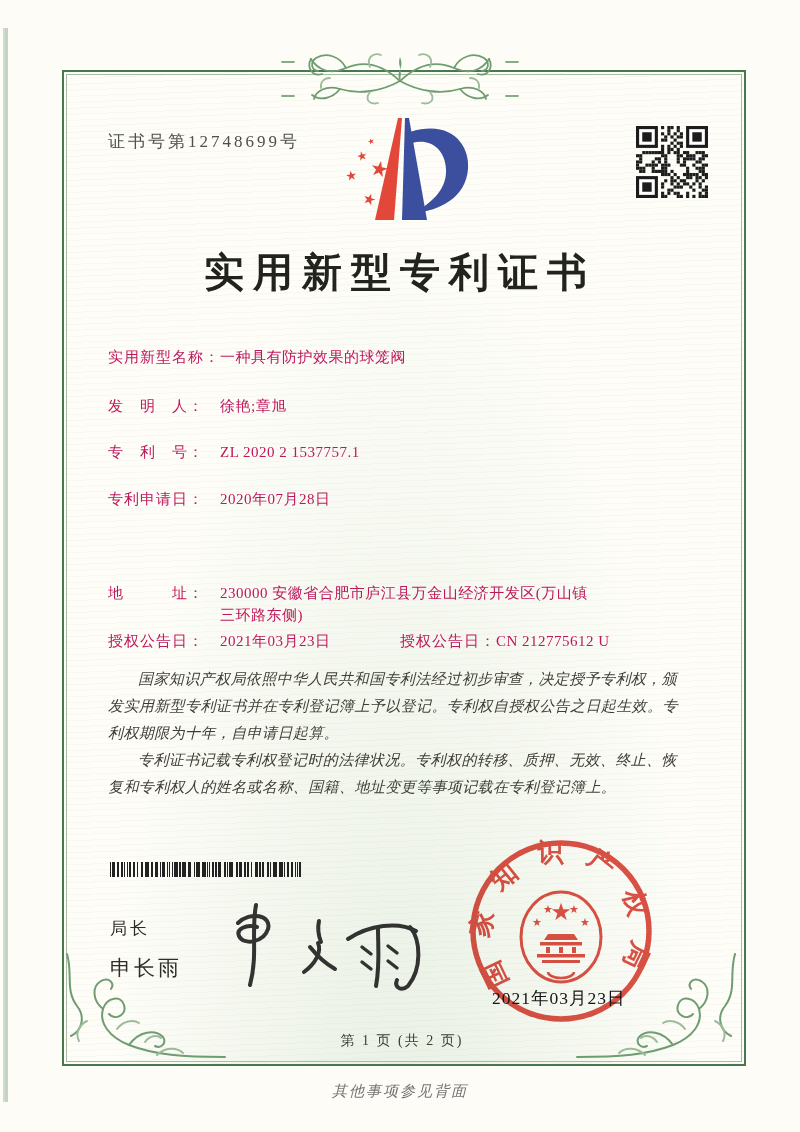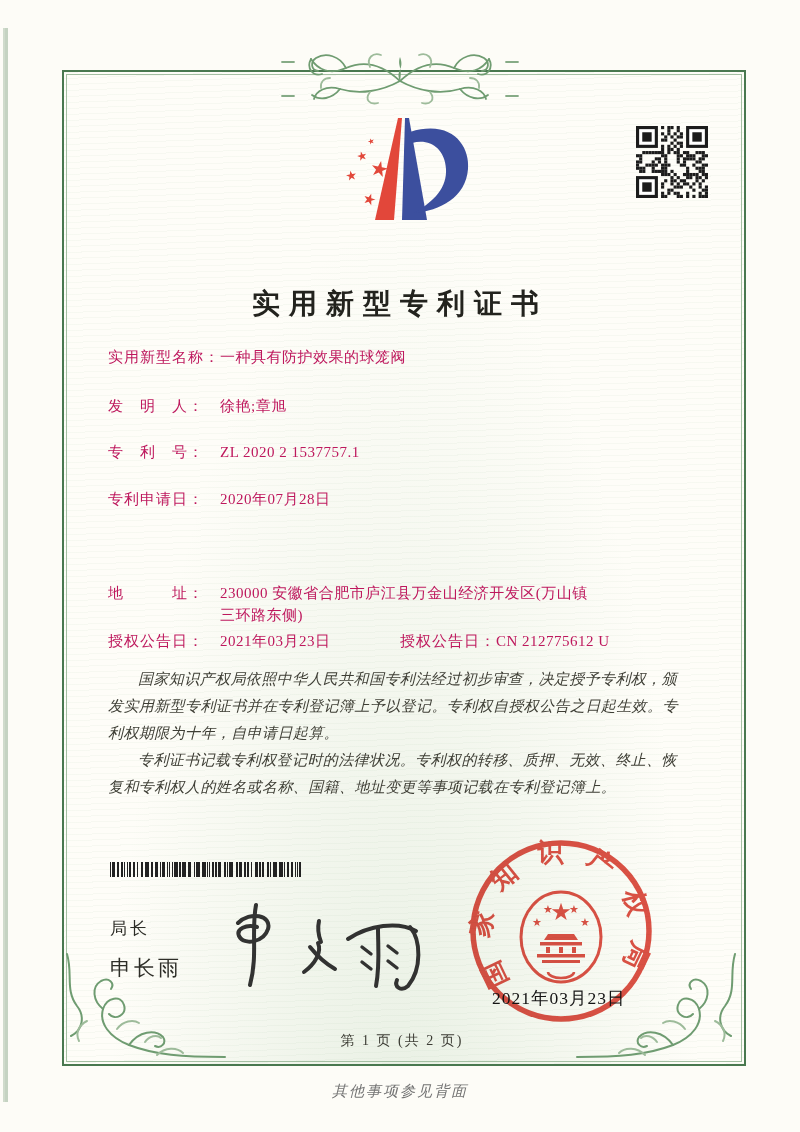--- a/index.html
+++ b/index.html
@@ -18,22 +18,22 @@
          #fefdf8;}
   .frame::after{content:'';position:absolute;inset:2px;border:1px solid #a4bfa2;pointer-events:none;}
   .orn{position:absolute;z-index:3;}
   .orn-top{left:278px;top:44px;width:244px;height:66px;}
   .orn-bl{left:57px;top:950px;width:170px;height:116px;}
   .orn-br{left:575px;top:950px;width:170px;height:116px;transform:scaleX(-1);}
   
   .cert-no{position:absolute;left:108px;top:130px;font-size:17px;letter-spacing:3px;color:#50504a;z-index:4;}
   .logo{position:absolute;left:330px;top:112px;width:146px;height:122px;z-index:4;}
   .qr{position:absolute;left:636px;top:126px;width:72px;height:72px;z-index:4;}
-  .title{position:absolute;left:0;right:0;top:245px;text-align:center;font-size:28px;
-       font-weight:600;letter-spacing:9px;color:#23231e;z-index:4;margin-top:40px;}
+  .title{position:absolute;left:0;right:0;top:245px;text-align:center;font-size:40px;
+       font-weight:600;letter-spacing:9px;color:#23231e;z-index:4;}
   
   .field{position:absolute;left:108px;font-size:15px;color:#be185d;line-height:22px;z-index:4;}
   .f-label{display:inline-block;min-width:112px;letter-spacing:1px;vertical-align:top;}
   .f-value{display:inline-block;letter-spacing:.5px;vertical-align:top;}
   .addr .f-value{width:382px;}
   .grant-no-pair{left:400px;}
   
   .body-text{position:absolute;left:108px;top:666px;width:582px;z-index:4;
        font-style:italic;font-size:15px;line-height:27px;color:#3e3e35;}
   .body-text p{margin:0;text-indent:2em;letter-spacing:.4px;}
@@ -98,20 +98,21 @@
       <path d="M10,4 C16,24 8,40 20,56 C28,66 26,80 14,86"></path>
       <path d="M72,95 C82,81 98,79 106,87 C110,93 104,99 98,96"></path>
       <path d="M46,59 C36,51 34,37 44,31 C52,27 58,33 54,39"></path>
       <path d="M100,105 C108,97 120,97 126,103" stroke="#9dbb9a"></path>
       <path d="M30,71 C22,75 18,83 22,91" stroke="#9dbb9a"></path>
       <path d="M60,79 C66,71 76,69 82,73" stroke="#9dbb9a"></path>
       <path d="M88,92 C92,86 100,84 104,88" stroke="#9dbb9a"></path>
     </g>
   </svg>
 
+  <div class="cert-no">证书号第12748699号</div>
 
   <svg class="logo" viewBox="0 0 146 122">
     <polygon points="68,6 72,6 64,108 45,108" fill="#e2473a"></polygon>
     <polygon points="75,6 79,6 97,108 72,108" fill="#3c4f9e"></polygon>
     <path d="M80,20 C122,7 140,34 138,57 C136,85 110,99 84,101 C105,89 117,75 116,57 C115,36 99,26 82,31 Z" fill="#3c4f9e"></path>
     <g fill="#e2473a" font-family="'DejaVu Sans',sans-serif" text-anchor="middle">
       <text x="42" y="32" font-size="8" transform="rotate(-18 42 32)">★</text>
       <text x="33" y="48" font-size="12" transform="rotate(-14 33 48)">★</text>
       <text x="22" y="68" font-size="13" transform="rotate(-10 22 68)">★</text>
       <text x="48" y="64" font-size="21" transform="rotate(12 48 64)">★</text>

